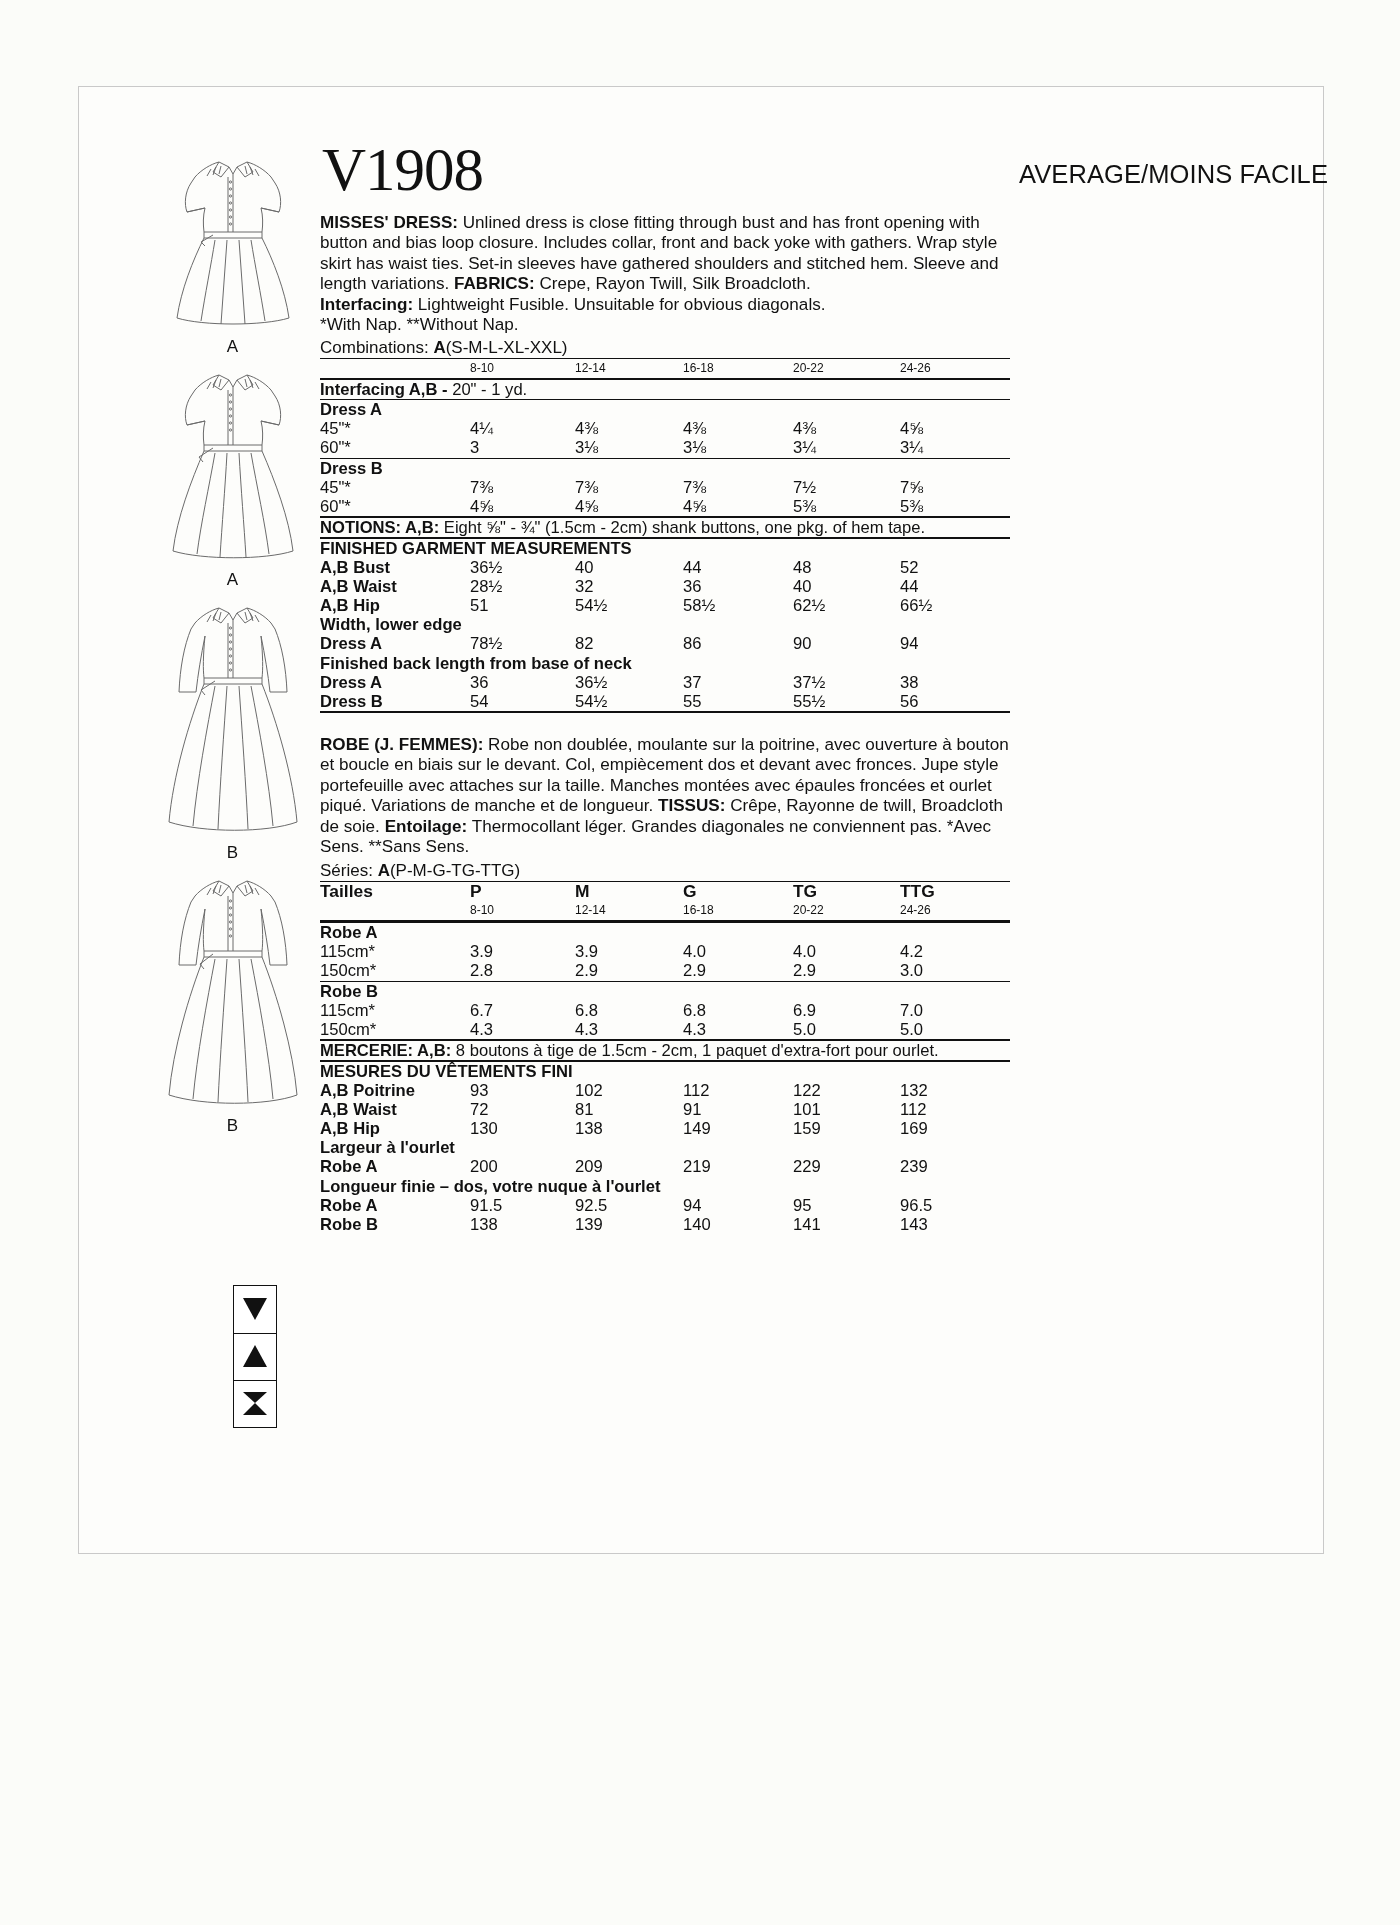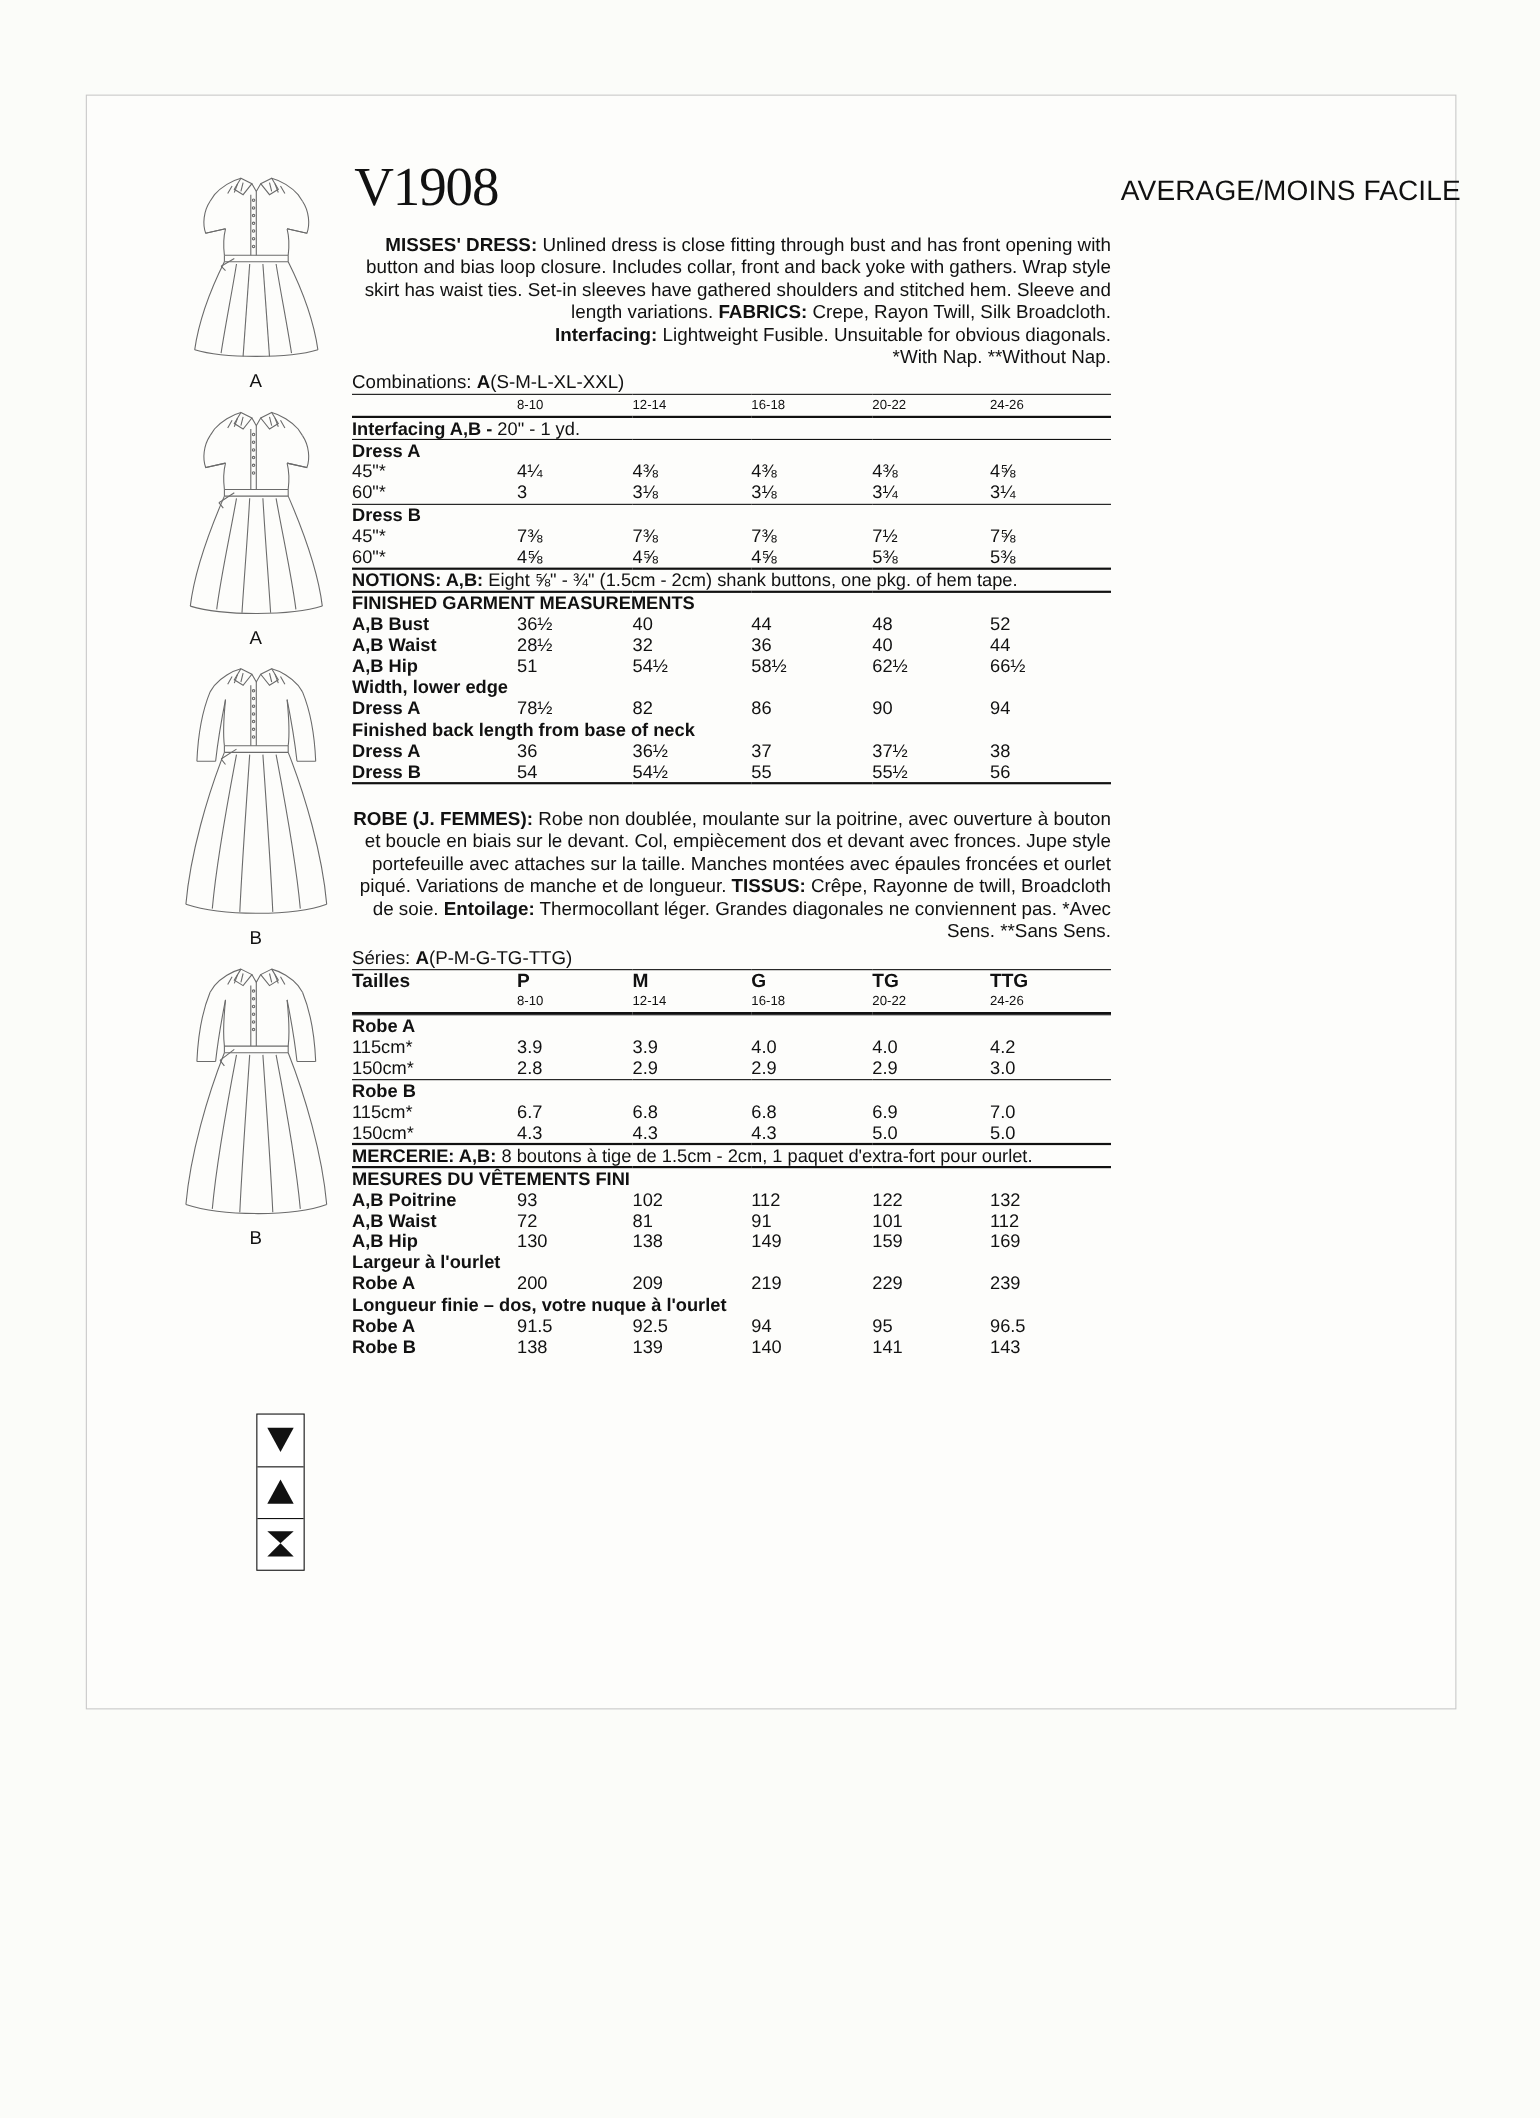--- a/index.html
+++ b/index.html
@@ -17,32 +17,32 @@
   .envelope{
     position:absolute;left:78px;top:86px;width:1244px;height:1466px;
     background:#fdfdfb;
     border:1px solid #c9c9c9;
     box-shadow:0 0 0 0 transparent;
   }
   
   .pattern-no{
     position:absolute;left:322px;top:134px;
     font-family:"Liberation Serif","DejaVu Serif",serif;
-    font-size:50px;line-height:71px;font-weight:400;letter-spacing:-1px;
+    font-size:61px;line-height:71px;font-weight:400;letter-spacing:-1px;
     color:#111;
   }
   .difficulty{
     position:absolute;right:72px;top:160px;
     font-size:25.5px;font-weight:400;letter-spacing:.1px;color:#111;
     text-align:right;white-space:nowrap;
   }
   
   .desc{
     position:absolute;left:320px;width:690px;
-    font-size:17.1px;line-height:20.4px;color:#111;text-align:right;
+    font-size:17.1px;line-height:20.4px;color:#111;text-align:left;
   }
   #desc-en{top:213px;}
   #desc-fr{top:735px;width:690px;}
   .desc b{font-weight:bold;}
   
   .tblwrap{position:absolute;left:320px;width:690px;}
   #tbl-imperial{top:338px;}
   #tbl-metric{top:861px;}
   table.spec{
     border-collapse:collapse;width:690px;

